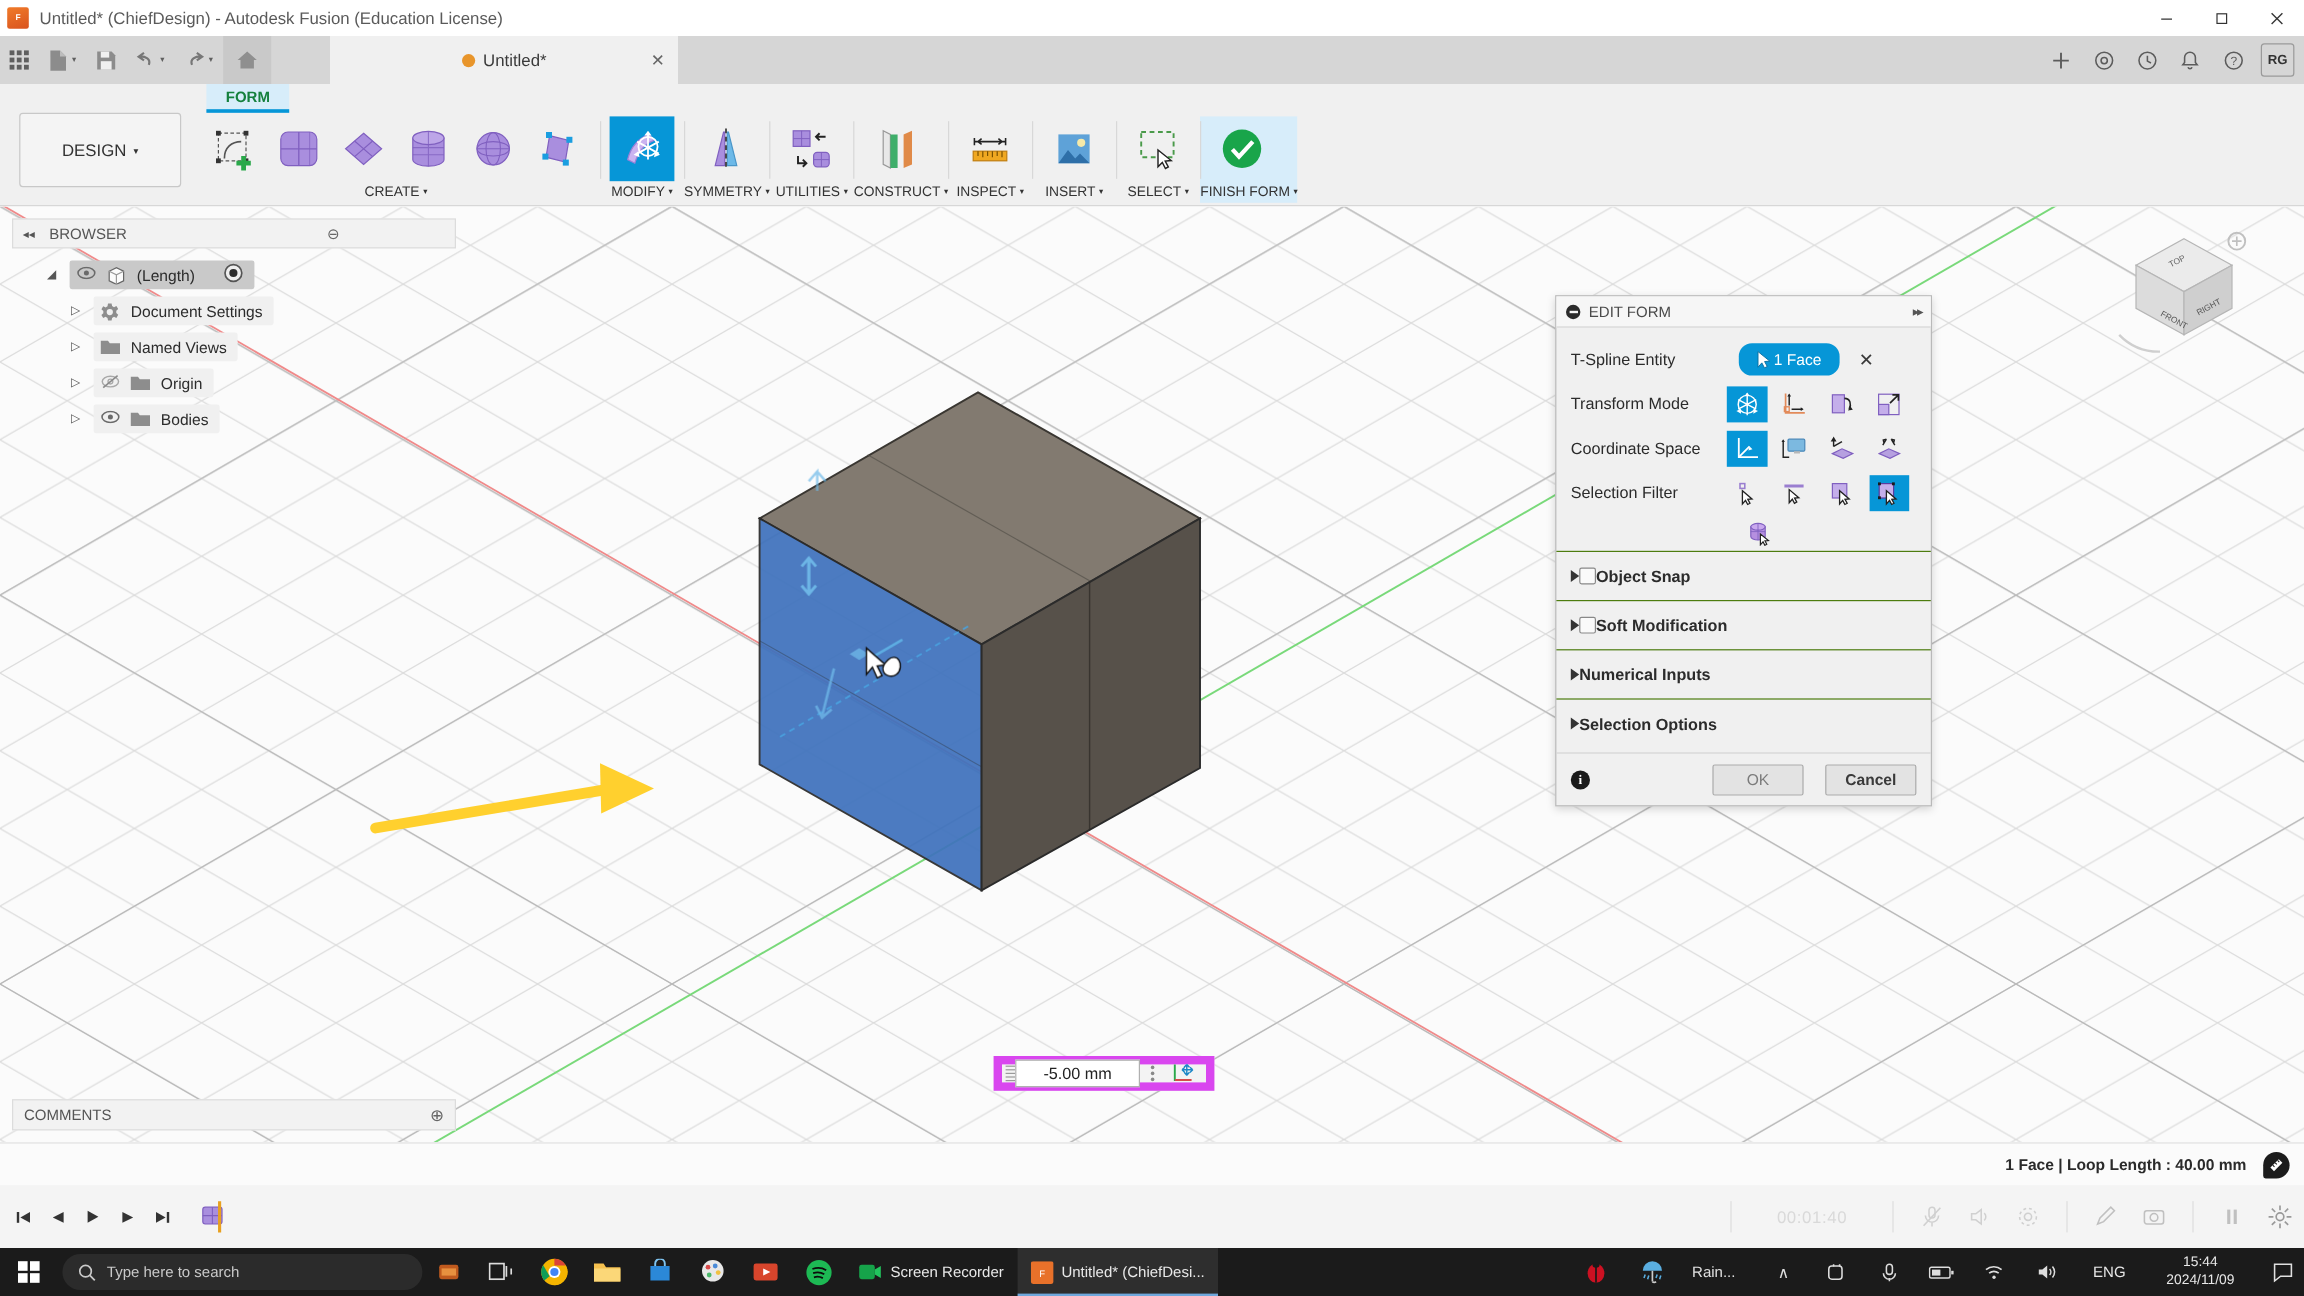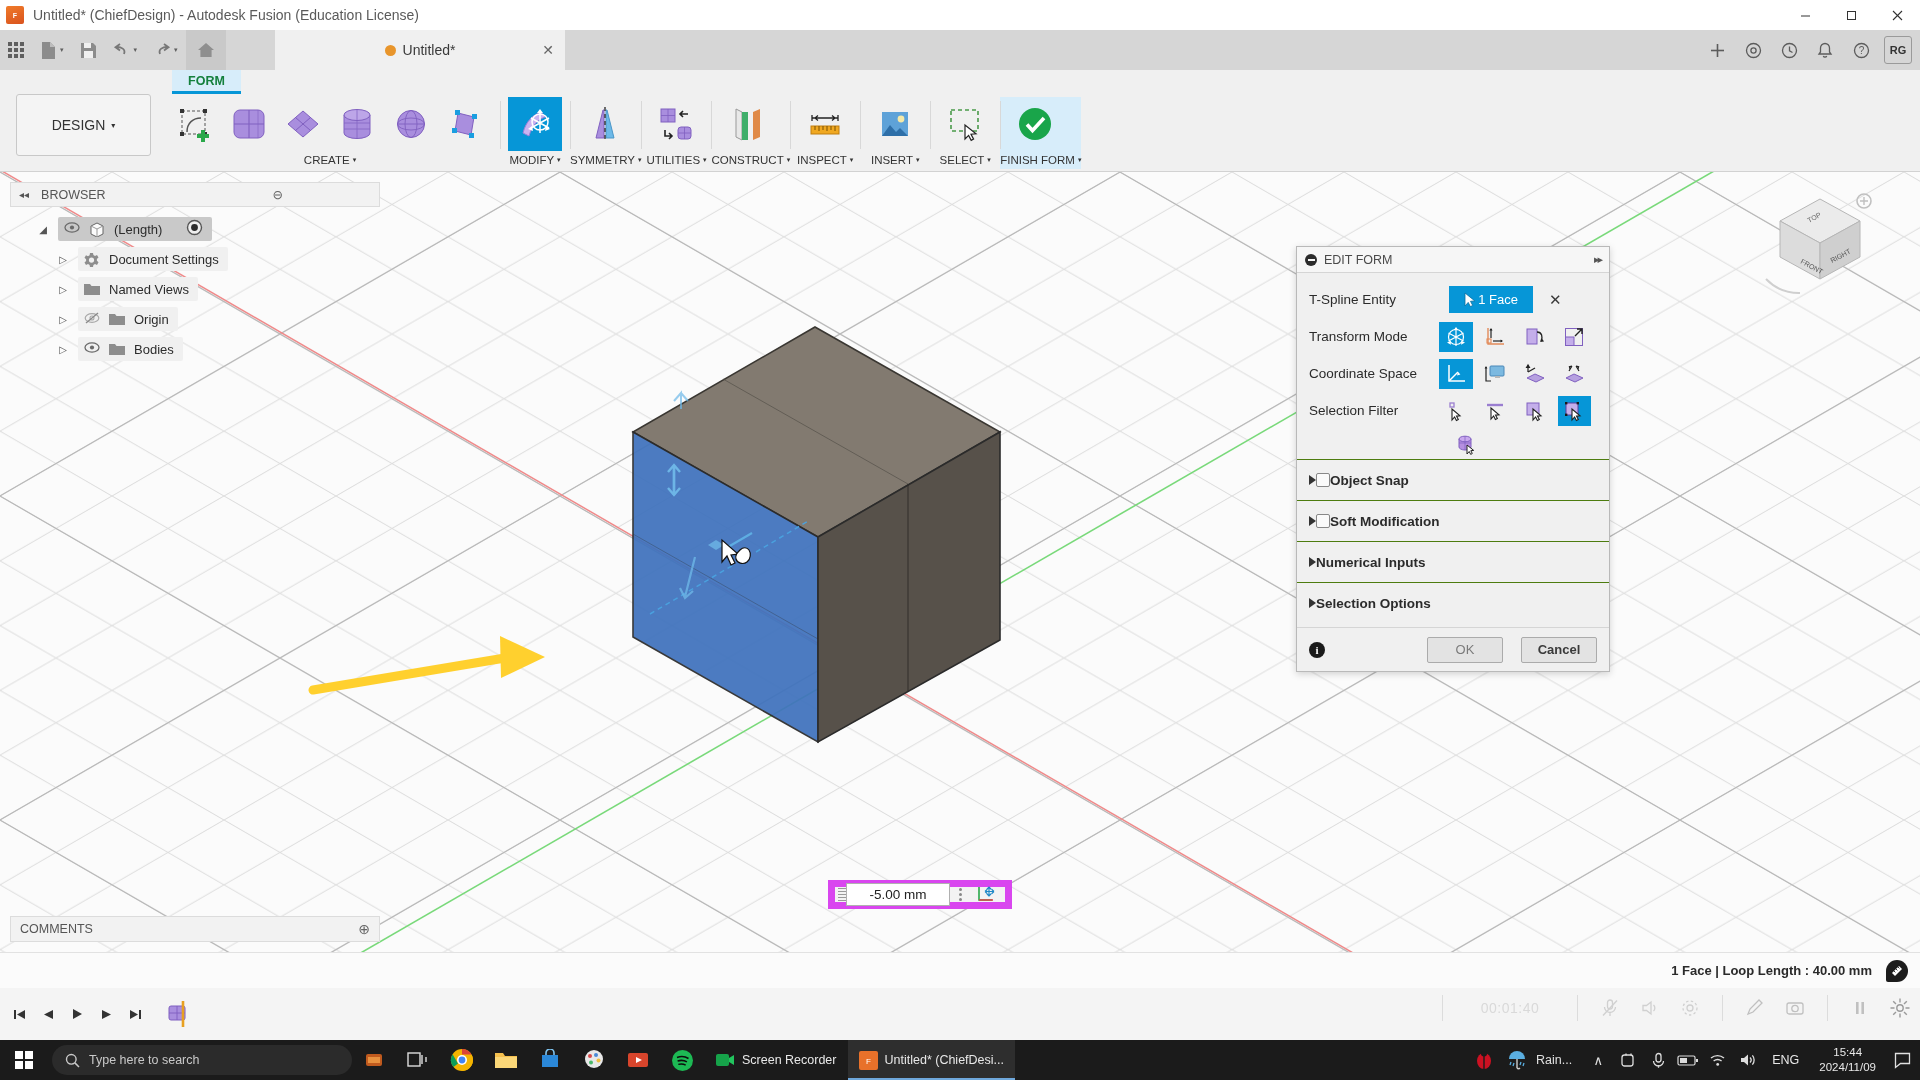--- a/index.html
+++ b/index.html
@@ -158,21 +158,21 @@
   .minus-ico::after {
     content: ''; position: absolute; left: 2.5px; top: 5px; width: 7px;
     height: 2px; background: #f6f6f6;
   }
   .dlg-body { padding: 8px 0 4px 0; }
   .dlg-row { display: flex; align-items: center; height: 37px; padding: 0 12px; }
   .dlg-lab { width: 140px; font-size: 13.5px; }
   .dlg-chip {
     height: 27px; min-width: 84px; background: #0696d7; color: #fff;
     display: flex; align-items: center; justify-content: center; gap: 1px;
-    font-size: 13px; padding: 0 10px;
+    font-size: 13px; padding: 0 10px; border-radius: 11px;
   }
   .dlg-x { margin-left: 16px; color: #3a3a3a; font-size: 15px; }
   .btn-ico {
     width: 36px; height: 30px; display: flex; align-items: center;
     justify-content: center; margin-right: 6px;
   }
   .btn-ico.on { background: #0696d7; }
   .dlg-sec {
     height: 41px; display: flex; align-items: center; gap: 0; padding: 0 12px;
     border-top: 1px solid #4d7c0f; font-size: 13.5px; font-weight: bold;
@@ -221,21 +221,21 @@
   .status-txt { margin-left: auto; font-size: 13px; font-weight: bold; color: #2a2a2a; }
   .status-badge {
     width: 22px; height: 22px; margin: 0 12px 0 14px; background: #1c1c1c;
     border-radius: 11px 11px 11px 2px; display: flex; align-items: center;
     justify-content: center;
   }
 
   
   .timeline {
     position: absolute; top: 988px; left: 0; width: 1920px; height: 52px;
-    background: #f4f4f4; display: flex; 
+    background: #f4f4f4; display: flex; align-items: center;
   }
   .tl-left { display: flex; align-items: center; gap: 3px; padding-left: 6px; color: #333; }
   .tl-b { width: 26px; height: 26px; display: flex; align-items: center; justify-content: center; }
   .tl-right { margin-left: auto; display: flex; align-items: center; height: 40px; }
   .tl-sep { width: 1px; height: 26px; background: #dcdcdc; margin: 0 12px; }
   .tl-time { font-size: 14px; color: #d9d9d9; letter-spacing: .5px; width: 110px; text-align: center; }
   .tl-ico { width: 40px; height: 40px; display: flex; align-items: center; justify-content: center; color: #d0d0d0; }
 
   
   .taskbar {
@@ -250,21 +250,21 @@
     display: flex; align-items: center; gap: 9px; padding: 0 13px; margin-left: 4px;
     font-size: 12.5px; color: #c9c9c9;
   }
   .tk-ic { width: 44px; height: 40px; display: flex; align-items: center; justify-content: center; }
   .tk-app {
     height: 40px; display: flex; align-items: center; gap: 7px; padding: 0 11px;
     font-size: 12.5px; color: #e8e8e8; position: relative;
   }
   .tk-app.active { background: #2e2e2e; }
   .tk-app.active::after { content: ''; position: absolute; left: 0; right: 0; bottom: 0; height: 2px; background: #6fa8dc; }
-  .tk-right { margin-left: auto; display: flex; align-items: center; padding-right: 4px; gap: 2px; }
+  .tk-right { margin-left: auto; display: flex; align-items: center; padding-right: 4px; gap: 16px; }
   .tk-clock { font-size: 11.5px; line-height: 15px; text-align: center; padding: 0 10px; color: #e8e8e8; }
   .tk-sys { width: 28px; height: 40px; display: flex; align-items: center; justify-content: center; color: #e0e0e0; font-size: 13px; }
 </style>
 </head>
 <body>
 
 <div id="app">
 
   <div class="titlebar">
     <div class="tb-logo">F</div>

